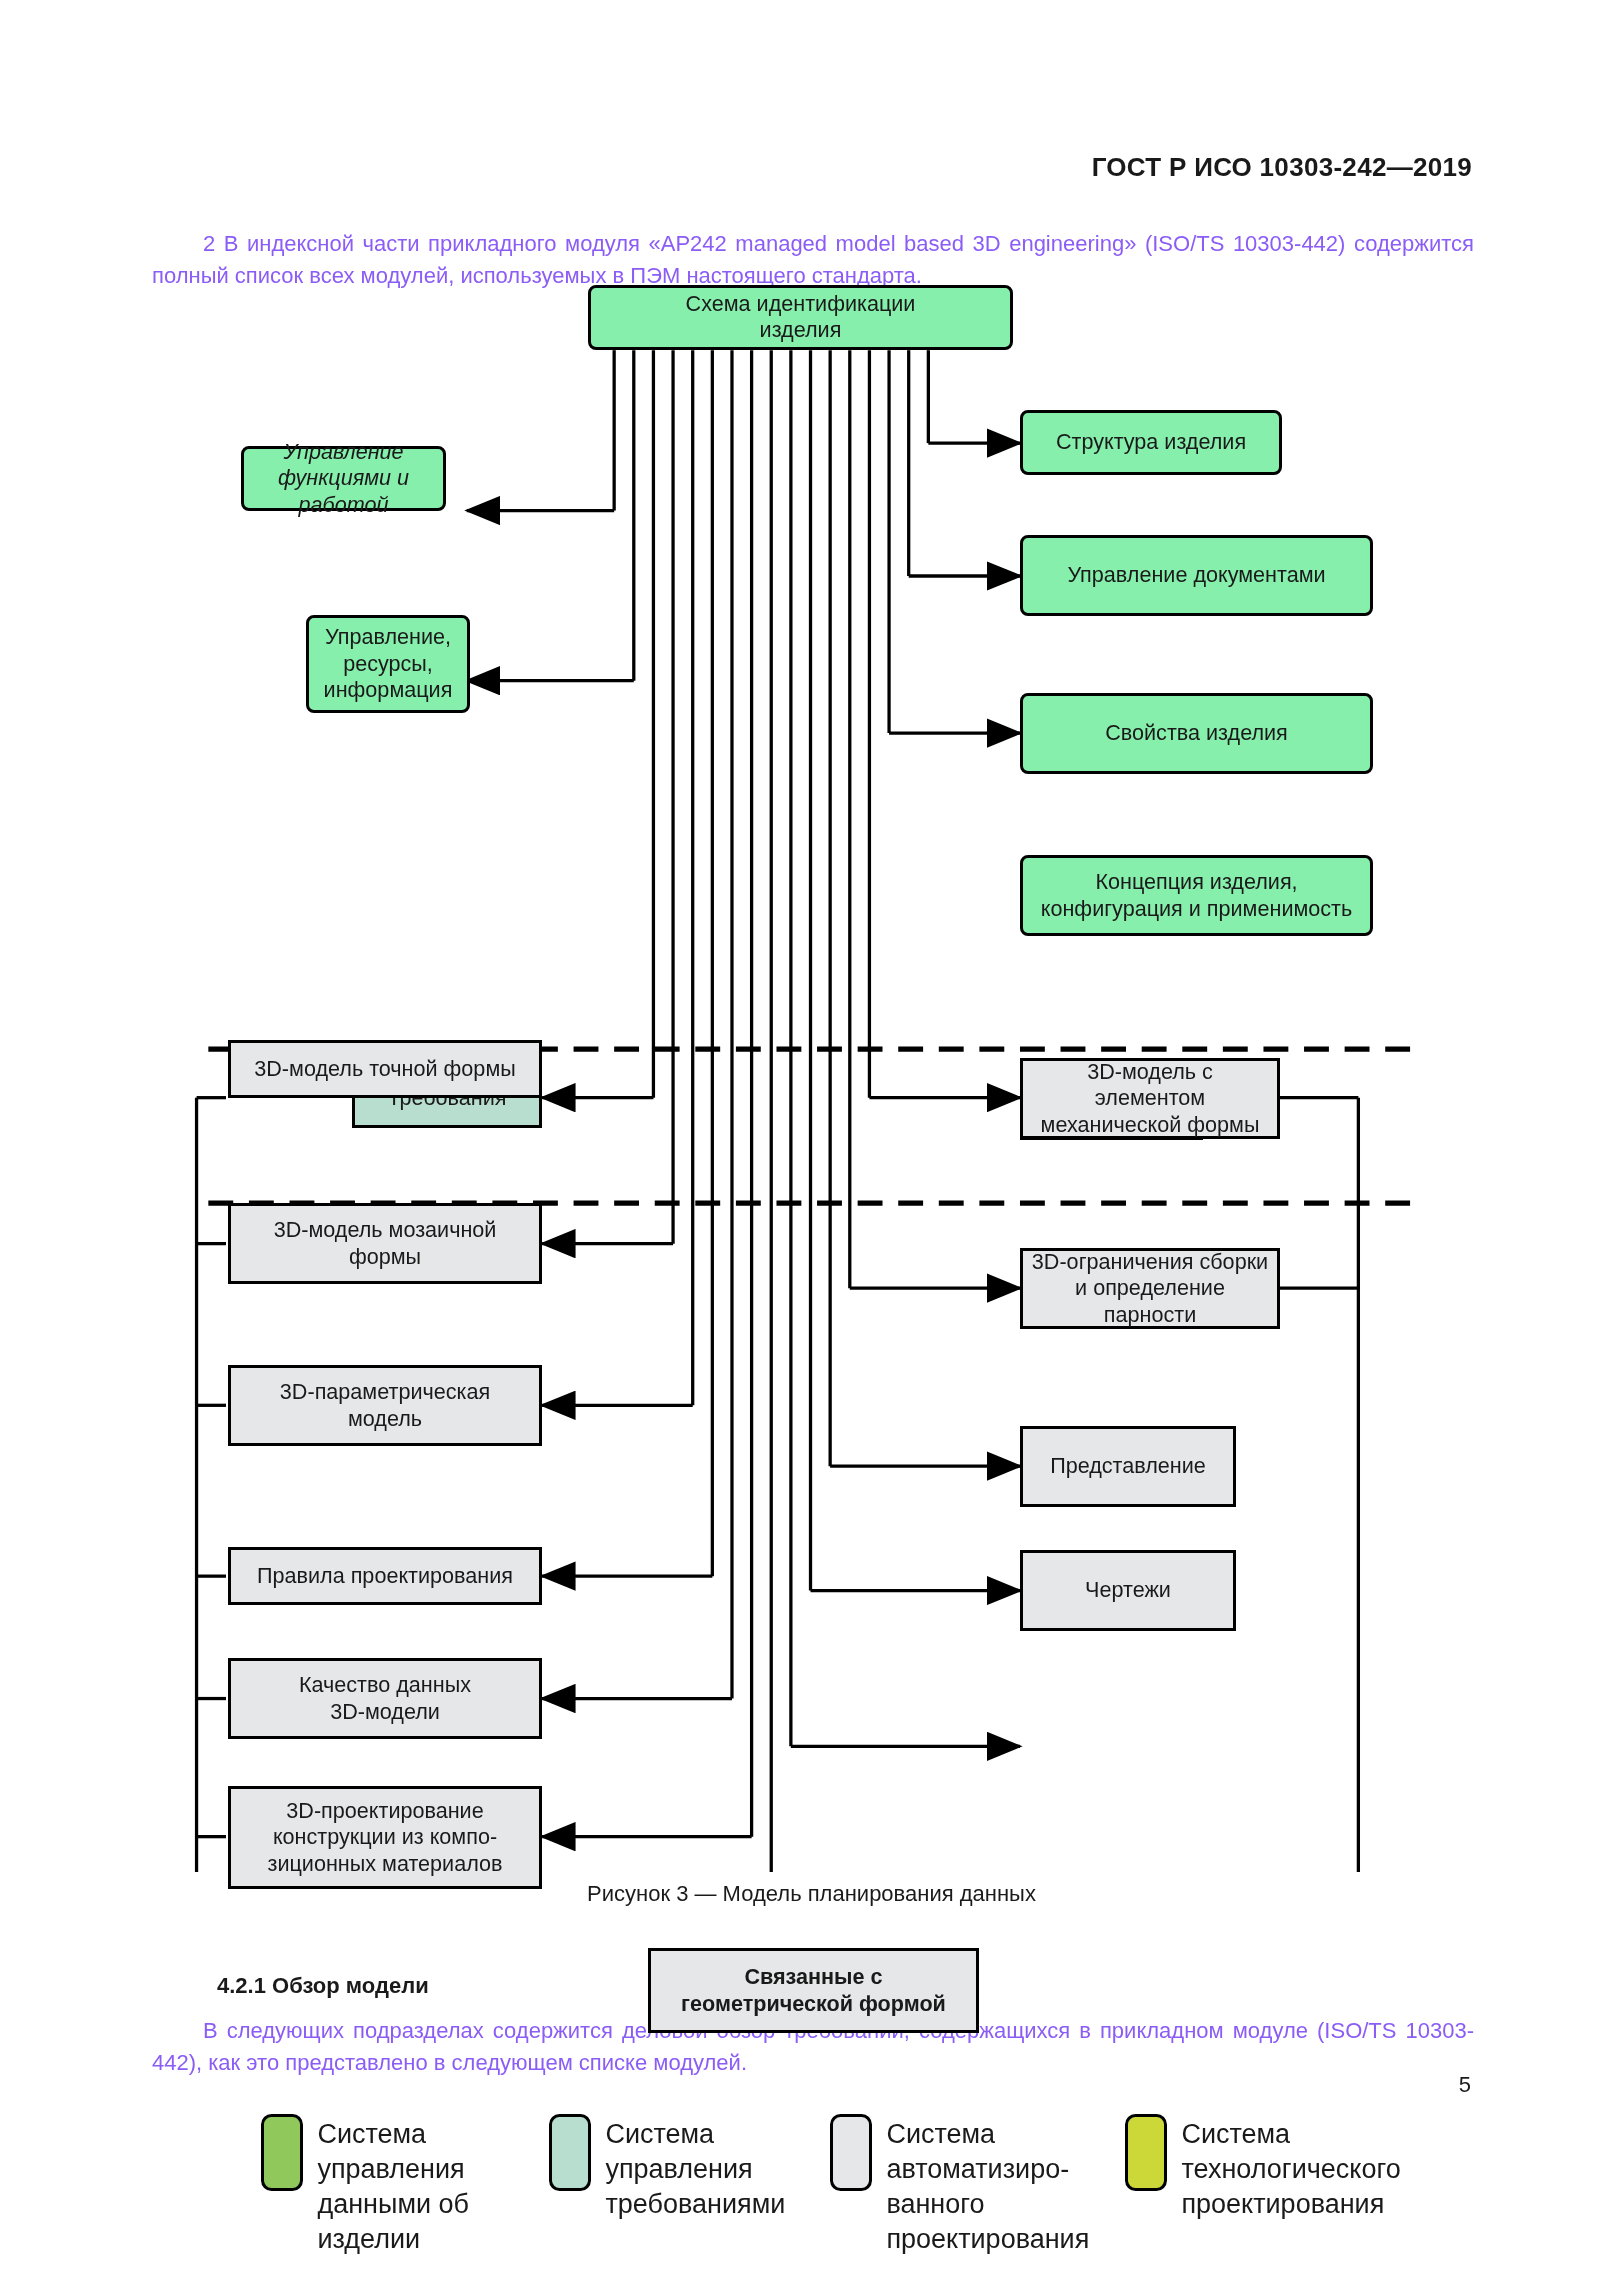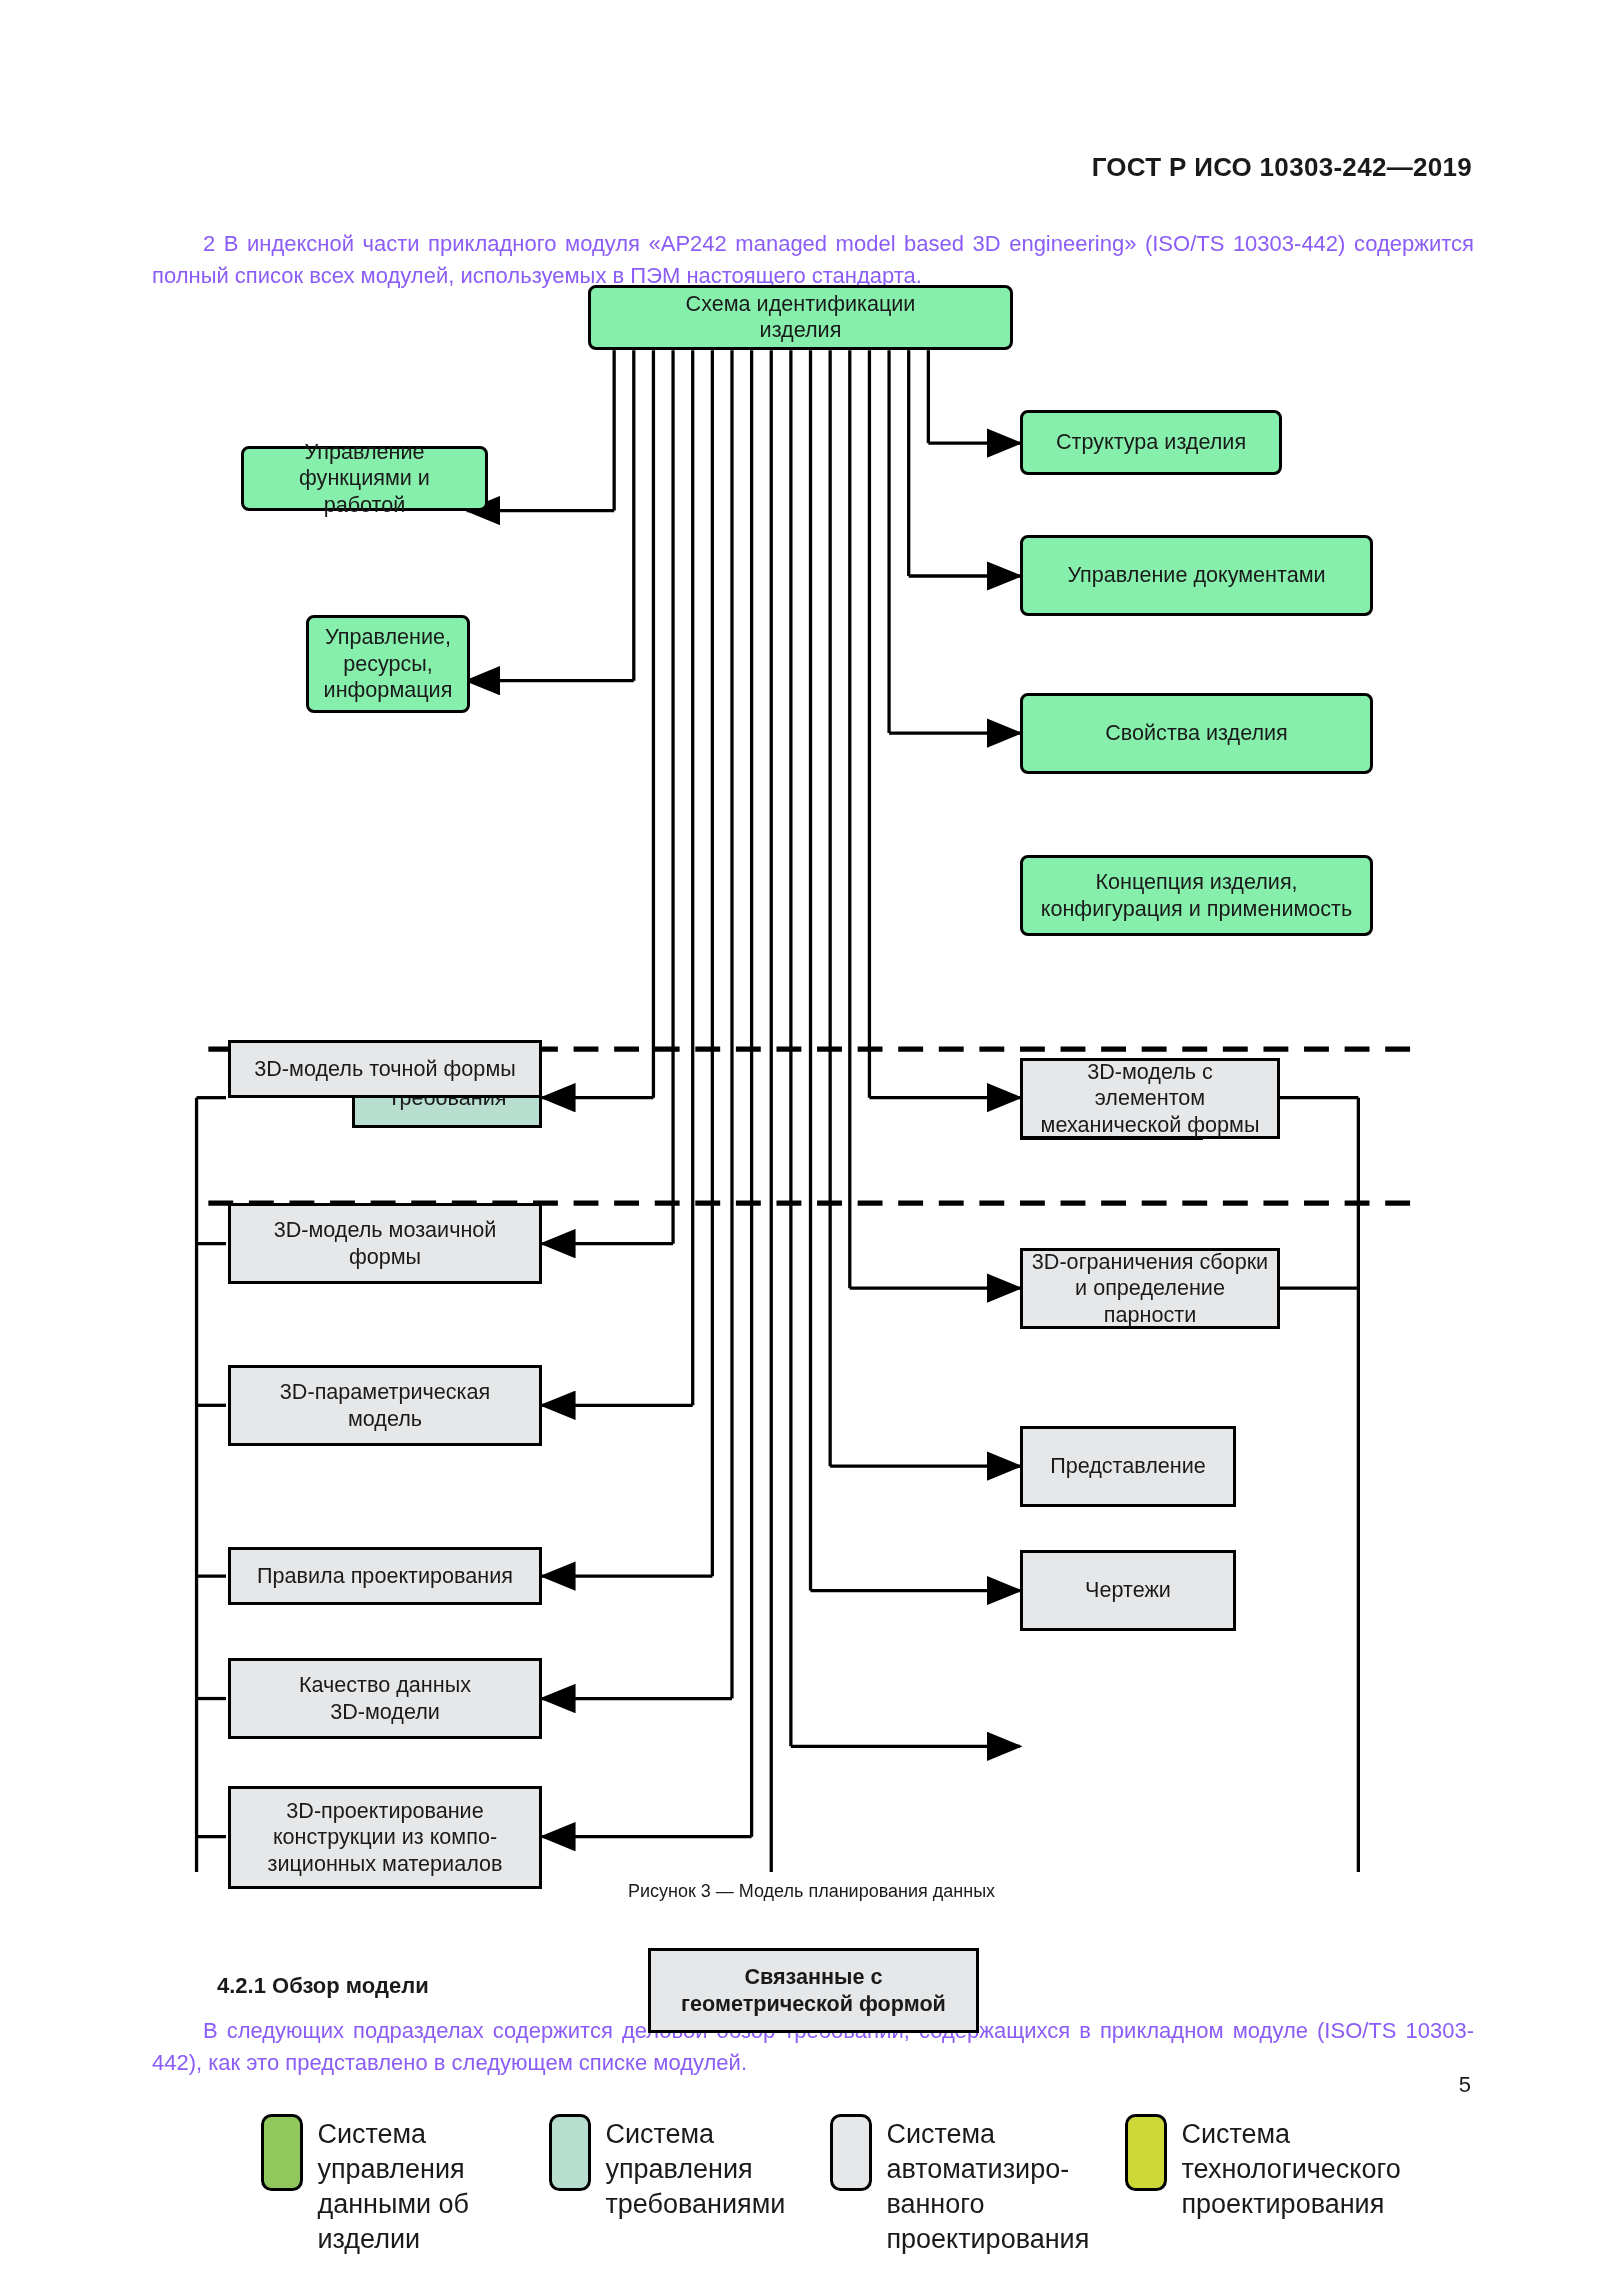--- a/index.html
+++ b/index.html
@@ -55,21 +55,21 @@
     top: 2015px;
     width: 1322px;
     text-indent: 51px;
   }
   .fig-caption {
     position: absolute;
     top: 1881px;
     left: 0;
     width: 1623px;
     text-align: center;
-    font-size: 18px;
+    font-size: 22px;
   }
   .page-number {
     position: absolute;
     top: 2072px;
     right: 152px;
     font-size: 22px;
   }
 
   
   #figure {
@@ -196,21 +196,21 @@
       <path d="M 318,1398 L 2160,1398" stroke-width="8" stroke-dasharray="38 24"></path>
       <path d="M 318,2727 L 2160,2727" stroke-width="8" stroke-dasharray="38 24"></path>
     </g>
   </svg>
 
   <div class="nodebox n-green" style="left:588px; top:-3.3px; width:425px; height:65px;">
     <span style="white-space:pre-line">Схема идентификации
 изделия</span>
   </div>
 
-  <div class="nodebox n-green" style="left:241px; top:158px; width:247px; height:65px;">
+  <div class="nodebox n-green" style="left:241px; top:158px; width:205px; height:65px;font-style:italic;">
     <span style="white-space:pre-line">Управление функциями и
 работой</span>
   </div>
 
   <div class="nodebox n-green" style="left:306px; top:327px; width:164px; height:98px;">
     <span style="white-space:pre-line">Управление,
 ресурсы,
 информация</span>
   </div>
 

